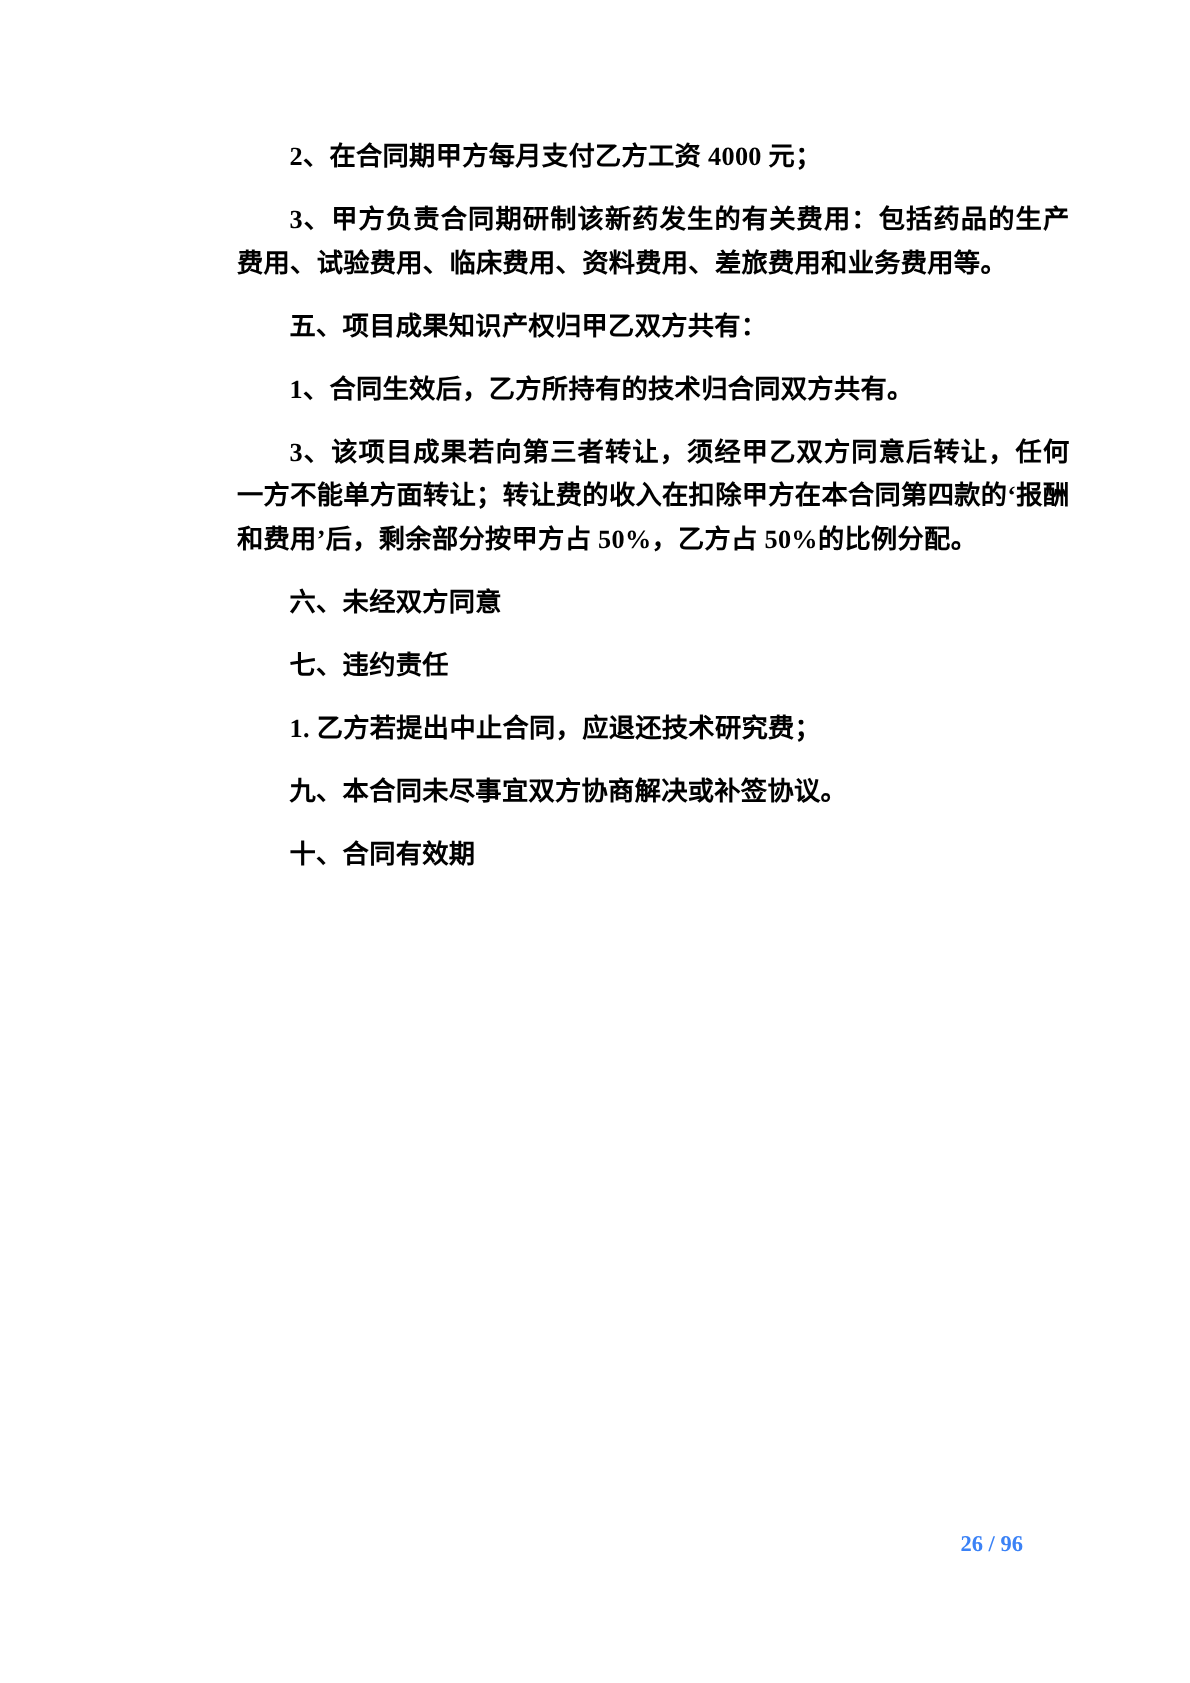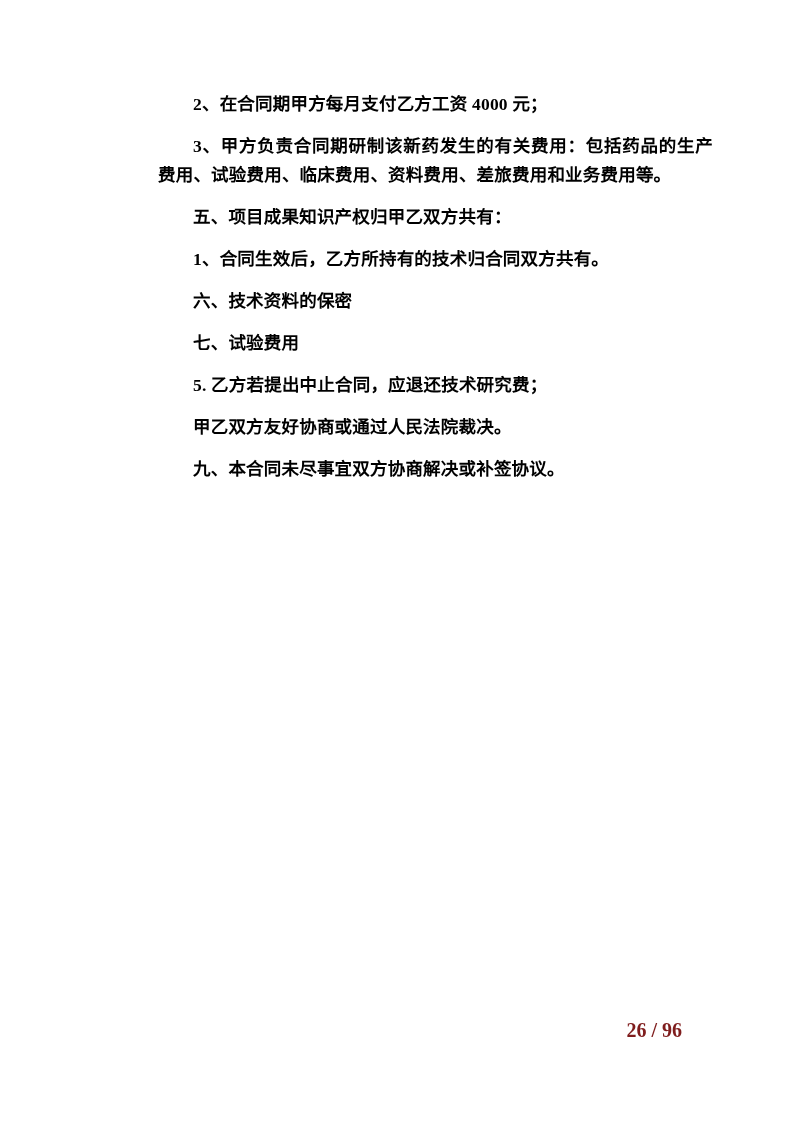--- a/index.html
+++ b/index.html
@@ -31,37 +31,38 @@
     color: #000000;
     text-align: justify;
     text-indent: 35px;
     letter-spacing: 0.2px;
     font-family: "Liberation Serif", serif;
   }
   .footer-page-number {
     position: absolute;
     top: 1021px;
     right: 111px;
-    font-size: 20px;
+    font-size: 15px;
     line-height: 18px;
     font-weight: bold;
-    color: #7f1d1d;
+    color: #3b82f6;
     font-family: "Liberation Serif", serif;
   }
 </style>
 </head>
 <body>
 
 <div class="page">
   <div class="content">
     <p class="para">2、在合同期甲方每月支付乙方工资 4000 元；</p>
     <p class="para">3、甲方负责合同期研制该新药发生的有关费用：包括药品的生产费用、试验费用、临床费用、资料费用、差旅费用和业务费用等。</p>
     <p class="para">五、项目成果知识产权归甲乙双方共有：</p>
     <p class="para">1、合同生效后，乙方所持有的技术归合同双方共有。</p>
-    <p class="para">六、技术资料的保密</p>
-    <p class="para">七、试验费用</p>
-    <p class="para">5. 乙方若提出中止合同，应退还技术研究费；</p>
-    <p class="para">甲乙双方友好协商或通过人民法院裁决。</p>
+    <p class="para">3、该项目成果若向第三者转让，须经甲乙双方同意后转让，任何一方不能单方面转让；转让费的收入在扣除甲方在本合同第四款的‘报酬和费用’后，剩余部分按甲方占 50%，乙方占 50%的比例分配。</p>
+    <p class="para">六、未经双方同意</p>
+    <p class="para">七、违约责任</p>
+    <p class="para">1. 乙方若提出中止合同，应退还技术研究费；</p>
     <p class="para">九、本合同未尽事宜双方协商解决或补签协议。</p>
+    <p class="para">十、合同有效期</p>
   </div>
 
   <div class="footer-page-number">26 / 96</div>
 </div>
 
 </body></html>

